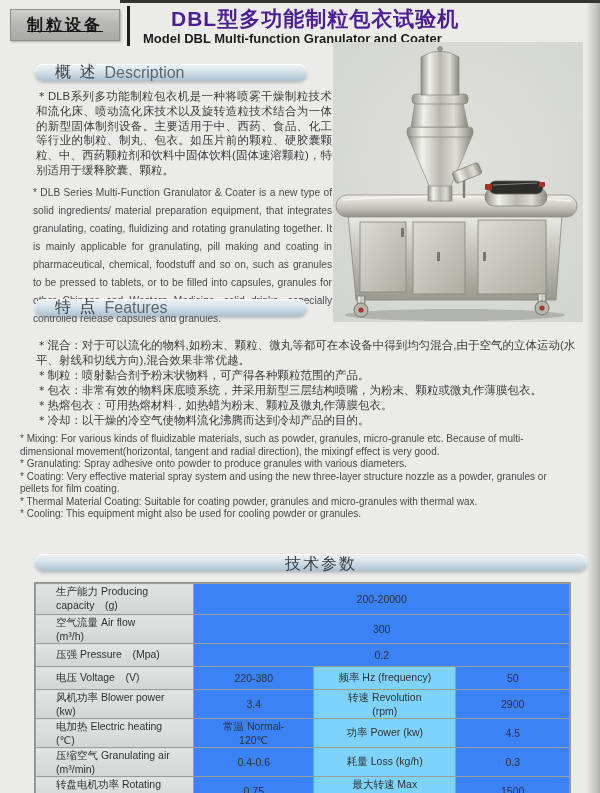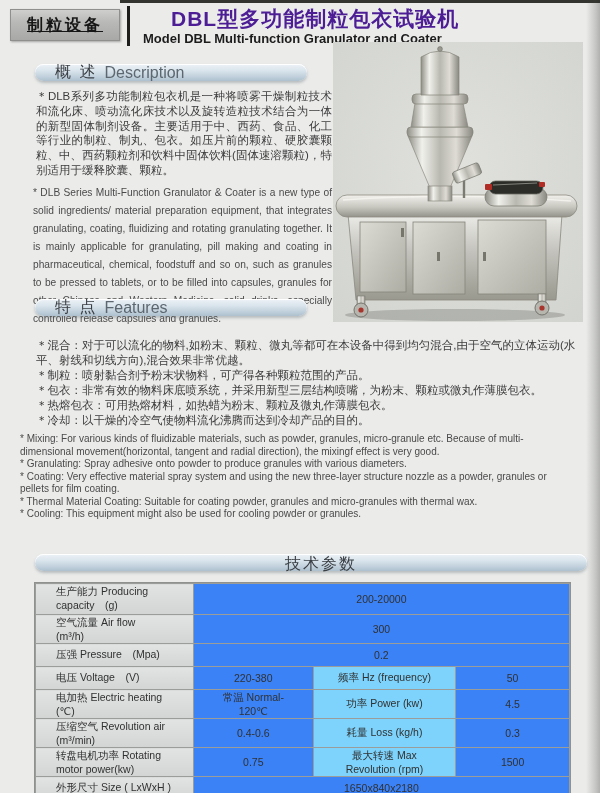--- a/index.html
+++ b/index.html
@@ -209,27 +209,33 @@
     <td class="lbl">压强 Pressure　(Mpa)</td>
     <td class="val" colspan="3">0.2</td>
   </tr>
   <tr>
     <td class="lbl">电压 Voltage　(V)</td>
     <td class="val">220-380</td>
     <td class="lbl2">频率 Hz (frequency)</td>
     <td class="val">50</td>
   </tr>
   <tr>
+    <td class="lbl">风机功率 Blower power　(kw)</td>
+    <td class="val">3.4</td>
+    <td class="lbl2">转速 Revolution (rpm)</td>
+    <td class="val">2900</td>
+  </tr>
+  <tr>
     <td class="lbl">电加热 Electric heating (℃)</td>
     <td class="val">常温 Normal-120℃</td>
     <td class="lbl2">功率 Power (kw)</td>
     <td class="val">4.5</td>
   </tr>
   <tr>
-    <td class="lbl">压缩空气 Revolution air　(m³/min)</td>
+    <td class="lbl">压缩空气 Granulating air　(m³/min)</td>
     <td class="val">0.4-0.6</td>
     <td class="lbl2">耗量 Loss (kg/h)</td>
     <td class="val">0.3</td>
   </tr>
   <tr>
     <td class="lbl">转盘电机功率 Rotating motor power(kw)</td>
     <td class="val">0.75</td>
     <td class="lbl2">最大转速 Max Revolution (rpm)</td>
     <td class="val">1500</td>
   </tr>

